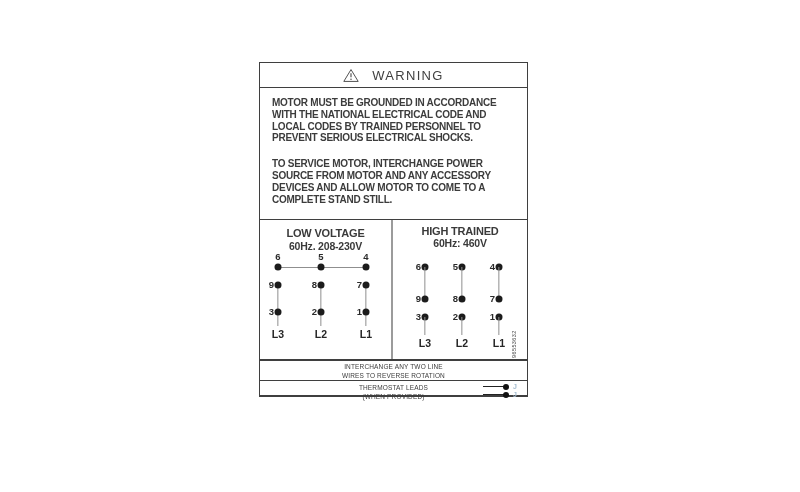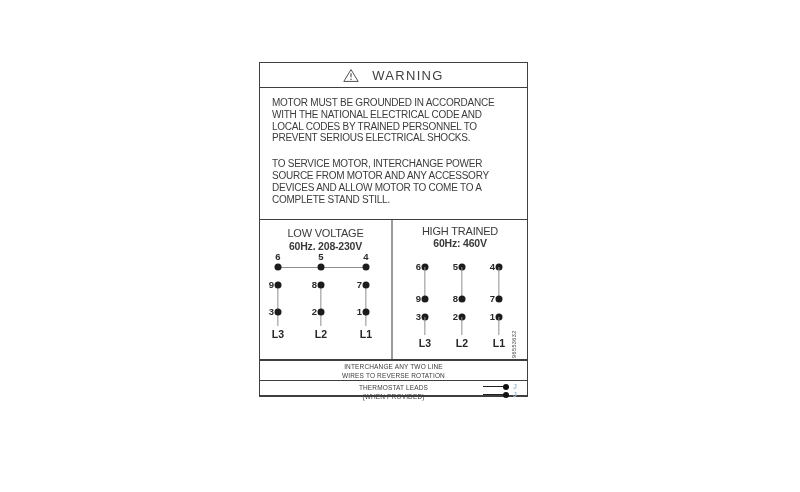--- a/index.html
+++ b/index.html
@@ -10,34 +10,34 @@
   .label { position:absolute; left:259px; top:62px; width:269px; height:335px;
            border:1px solid #3f3f3f; border-bottom-width:2px; background:#ffffff; }
 
   
   .hdr { height:25px; border-bottom:1px solid #3f3f3f; display:flex;
          align-items:center; justify-content:center; gap:13px; }
   .hdr .wtxt { font-size:13px; font-weight:500; letter-spacing:1.3px; color:#3f3f3f; }
   .tri { width:16px; height:15px; display:inline-block; }
 
   
-  .bodytxt { height:132px; border-bottom:1px solid #3f3f3f; padding:9px 8px 0 12px; }
+  .bodytxt { height:132px; border-bottom:1px solid #3f3f3f; padding:9px 8px 0 12px;font-weight:bold; }
   .bodytxt p { font-size:10px; line-height:11.8px; letter-spacing:-0.25px;
                color:#3c3c3c; white-space:pre-line; }
   .bodytxt p:first-child { margin-bottom:14px; }
 
   
   .diag { position:relative; height:141px; border-bottom:2px solid #3f3f3f; }
   .panel { position:absolute; top:0; height:139px; }
   .panel-low  { left:0; width:131px; }
   .divider { position:absolute; left:131px; top:0; width:2px; height:139px; background:#9b9b9b; }
   .panel-high { left:133px; width:134px; }
   .dg-title, .dg-sub { position:absolute; left:0; width:100%; text-align:center;
                        color:#3a3a3a; letter-spacing:-0.2px; }
-  .dg-title { font-size:11px; font-weight:400; }
+  .dg-title { font-size:11px; font-weight:700; }
   .dg-sub   { font-size:10.5px; font-weight:600; }
   .dot { position:absolute; width:7px; height:7px; border-radius:50%;
          background:#1c1c1c; transform:translate(-50%,-50%); }
   .busline { position:absolute; height:1.3px; background:#8f8f8f; }
   .vline { position:absolute; width:1.3px; background:#8f8f8f; transform:translateX(-50%); }
   .tnum { position:absolute; font-size:9.5px; font-weight:700; color:#2b2b2b;
           width:20px; height:10px; line-height:10px; }
   .tnum-top  { text-align:center; }
   .tnum-left { text-align:right; }
   .llabel { position:absolute; width:28px; text-align:center; font-size:10.5px;

